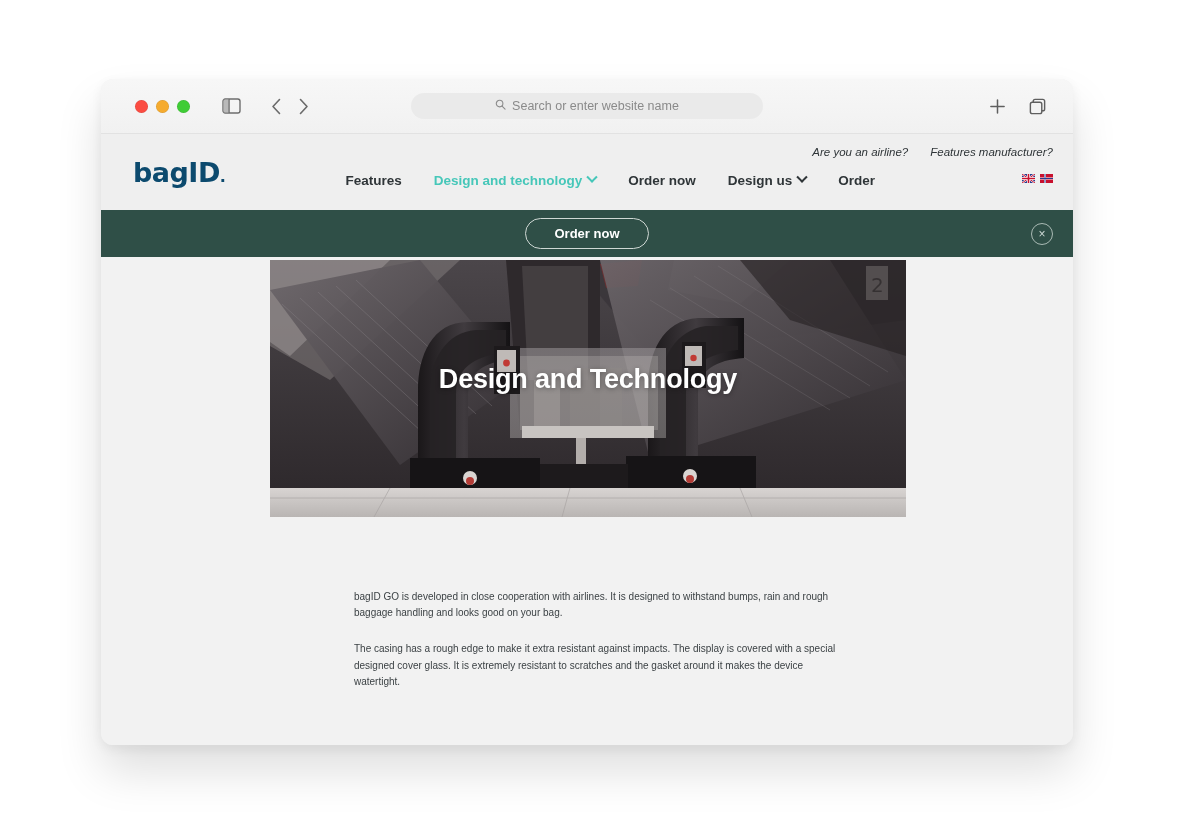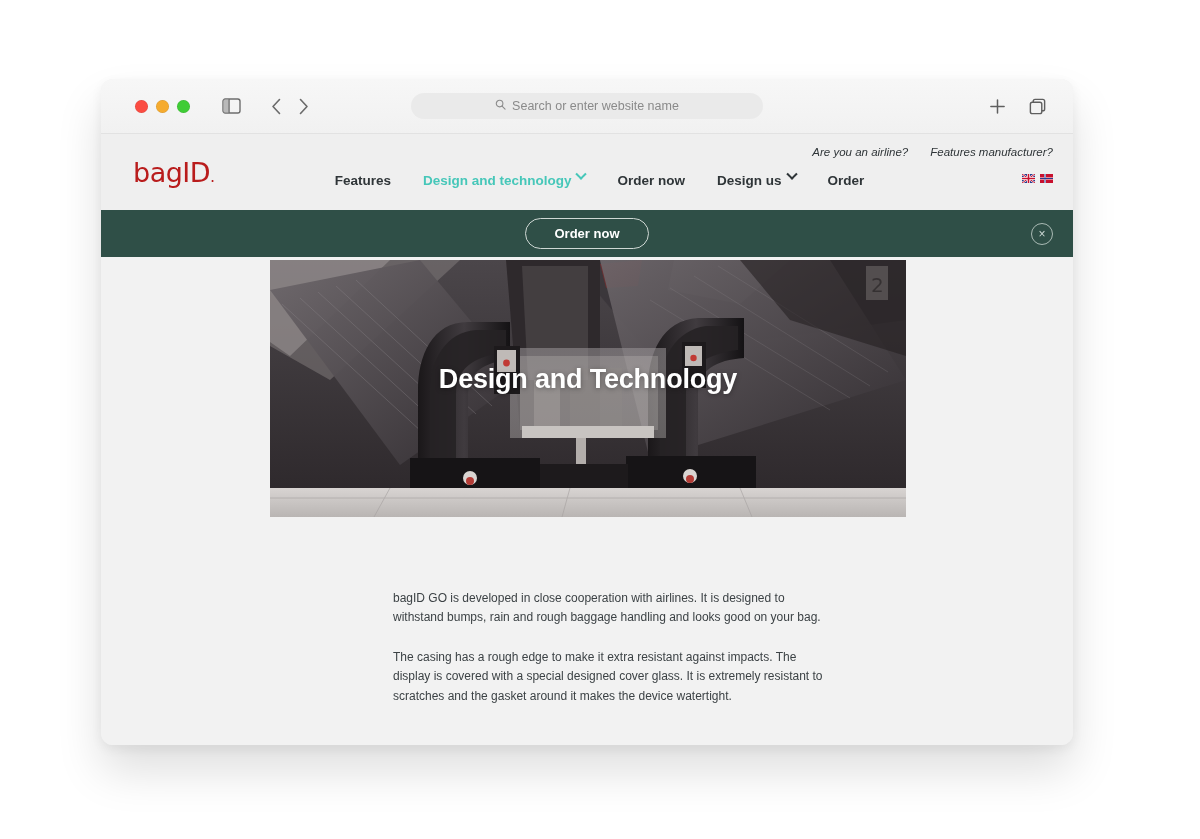--- a/index.html
+++ b/index.html
@@ -69,39 +69,39 @@
     height: 76px;
     background: #efefef;
     position: relative;
     display: flex;
     align-items: center;
     padding: 0 22px;
   }
   .logo {
     font-family: "DejaVu Sans", sans-serif;
     font-size: 27px;
-    color: #b91c1c;
+    color: #0c4a6e;
     letter-spacing: -0.5px;
     margin-left: 10px;
-    font-weight: 400;
+    font-weight: 700;
   }
   .logo .dot-mark { font-size: 16px; }
 
   .main-nav {
     display: flex;
     align-items: center;
     gap: 32px;
     margin-left: 120px;
     margin-top: 16px;
   }
   .nav-item {
     font-size: 13.5px;
     font-weight: bold;
     color: #2f3538;
-    display: flex; gap: 6px;
+    display: flex; align-items: center; gap: 6px;
     white-space: nowrap;
   }
   .nav-item.active { color: #46c7b9; }
   .chev {
     width: 8px; height: 8px;
     border-right: 2px solid currentColor;
     border-bottom: 2px solid currentColor;
     transform: rotate(45deg) translate(-2px,-2px);
   }
 
@@ -185,25 +185,24 @@
     font-weight: 400;
     color: #21262a;
     letter-spacing: -0.2px;
   }
   .copy {
     width: 500px;
     margin: 32px auto 0;
     padding-left: 17px;
   }
   .copy p {
-    font-size: 12px;
+    font-size: 10px;
     line-height: 1.62;
     color: #3c4245;
     margin-bottom: 20px;
-    margin-left: 39px;
   }
 </style>
 </head>
 <body>
 
 <div class="browser-window">
 
   <div class="toolbar">
     <div class="traffic-lights">
       <span class="dot red"></span>

